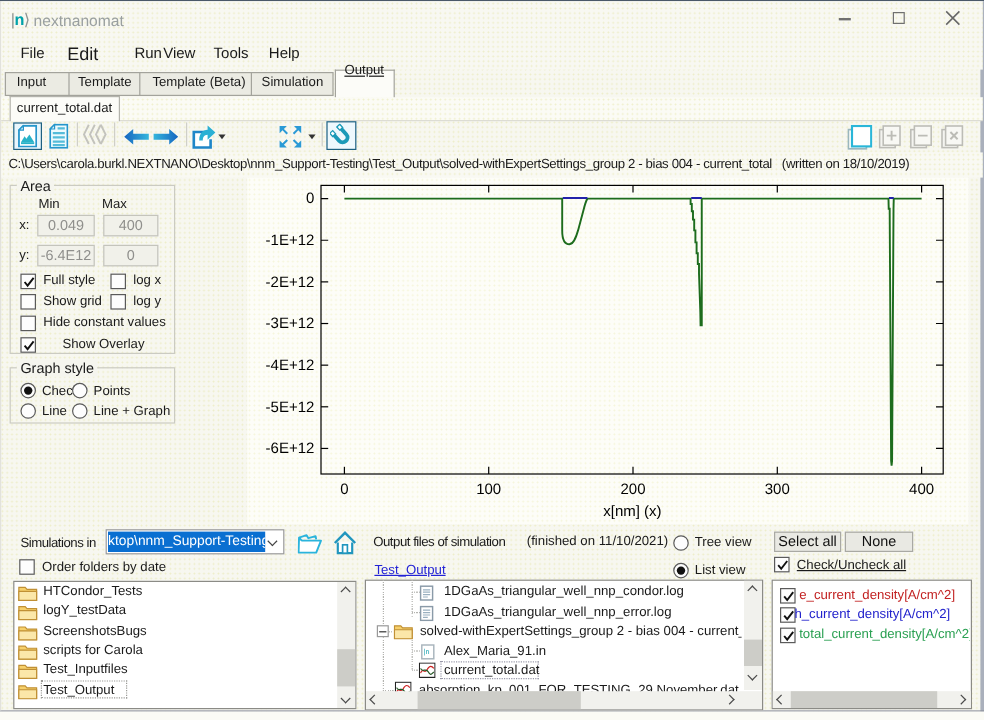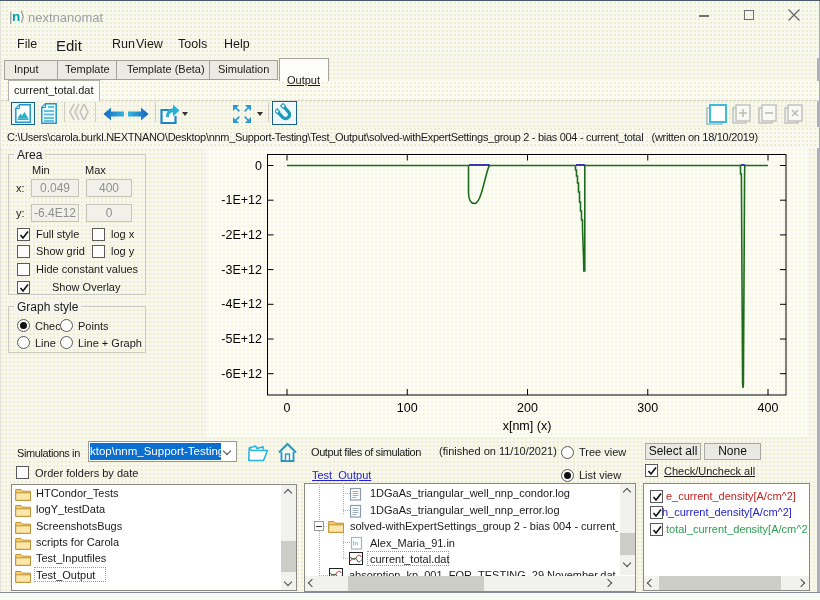--- a/index.html
+++ b/index.html
@@ -56,21 +56,21 @@
 
 <div class="abs" style="left:4px;top:60px;width:274px;height:20px;background:#ebebe3;border:1px solid #a3a39c;"></div>
 <div class="abs" style="left:57px;top:60px;width:1px;height:20px;background:#a3a39c;"></div>
 <div class="abs" style="left:116px;top:60px;width:1px;height:20px;background:#a3a39c;"></div>
 <div class="abs" style="left:209px;top:60px;width:1px;height:20px;background:#a3a39c;"></div>
 <div class="txt" style="left:14px;top:63px;">Input</div>
 <div class="txt" style="left:65px;top:63px;">Template</div>
 <div class="txt" style="left:127px;top:63px;">Template (Beta)</div>
 <div class="txt" style="left:218px;top:63px;">Simulation</div>
 <div class="abs" style="left:279px;top:58px;width:50px;height:23px;background:#fcfcf8;border:1px solid #a3a39c;border-bottom:none;"></div>
-<div class="txt" style="left:287px;top:74px;text-decoration:underline;">Output</div>
+<div class="txt" style="left:287px;top:53px;text-decoration:underline;">Output</div>
 
 <div class="abs" style="left:8px;top:80px;width:92px;height:21px;background:#fcfcf8;border:1px solid #b3b3ac;border-bottom:none;"></div>
 <div class="txt" style="left:14px;top:84px;">current_total.dat</div>
 
 <div class="abs" style="left:11px;top:102px;width:24px;height:23px;background:#e8f6fc;border:1.5px solid #1d6080;"></div>
 <svg class="abs" style="left:15px;top:104px;" width="16" height="19" viewBox="0 0 16 19">
   <path d="M4.5 0.8 L15.2 0.8 L15.2 18.2 L0.8 18.2 L0.8 4.5 Z" fill="#fff" stroke="#2596cc" stroke-width="1.5"></path>
   <path d="M4.5 0.8 L4.5 4.5 L0.8 4.5 Z" fill="#d9f0f8" stroke="#2596cc" stroke-width="1"></path>
   <path d="M2.5 14.5 L5.5 9.5 L8 13 L6.5 14.5 Z" fill="#28b2c8"></path>
   <path d="M5 14.5 L9.5 8 L13.5 14.5 Z" fill="#28b2c8"></path>

